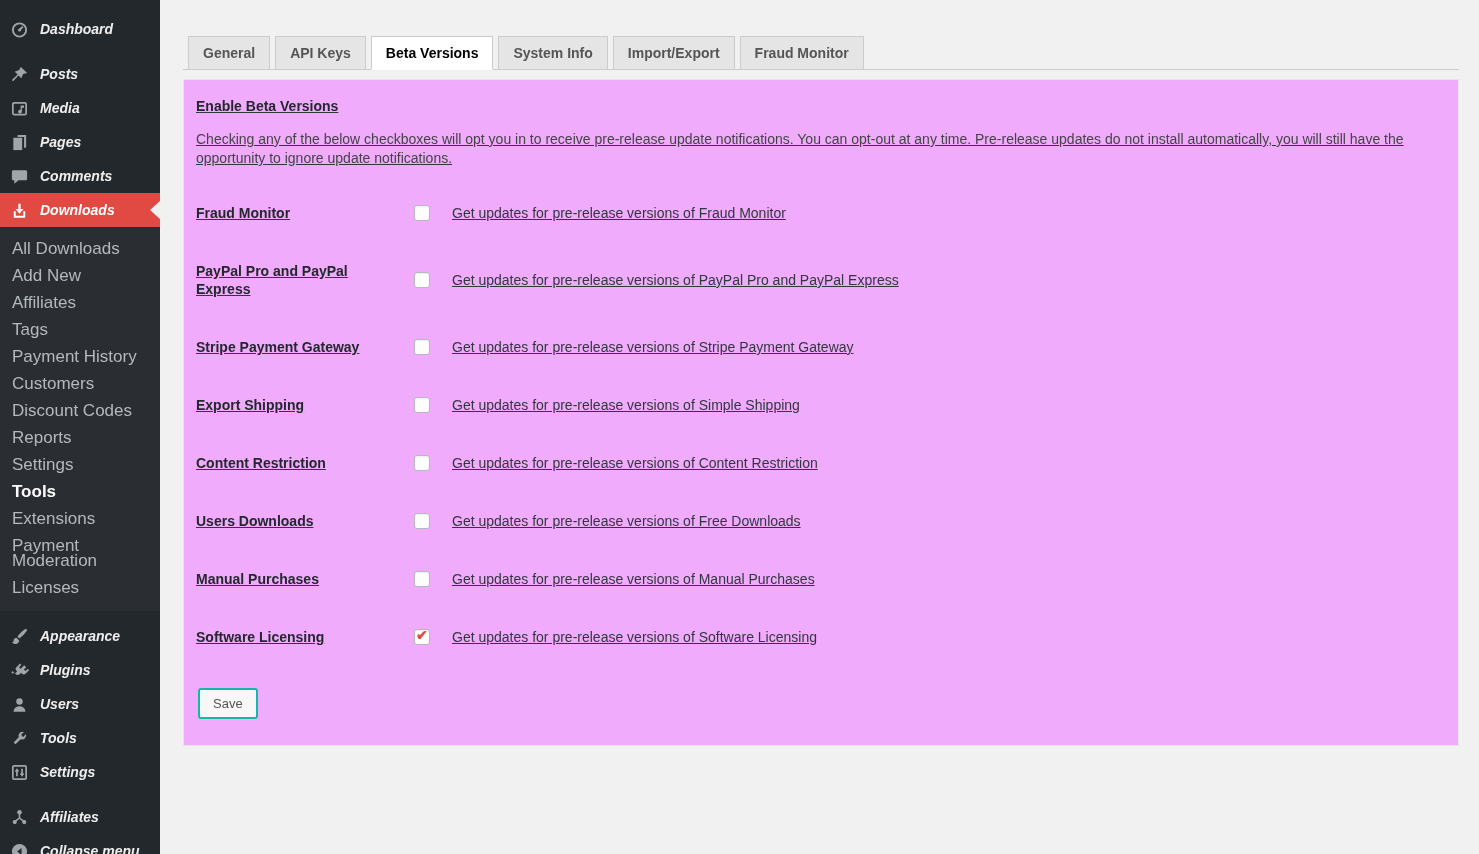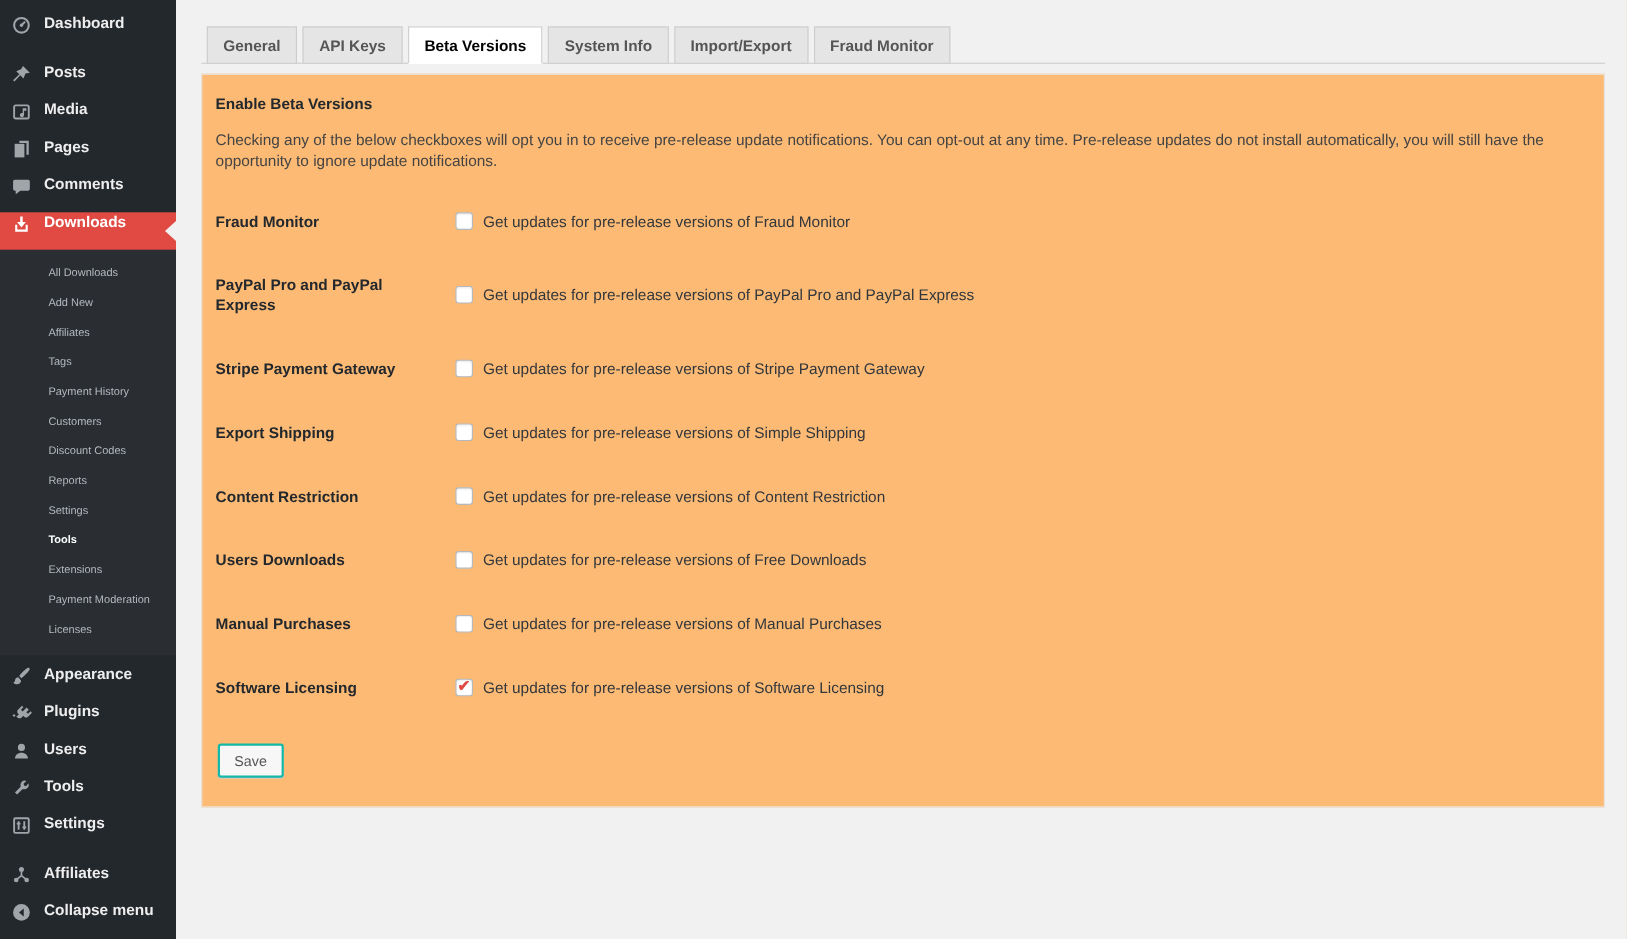--- a/index.html
+++ b/index.html
@@ -10,96 +10,97 @@
     color: #32373c;
   }
 
   
   .sidebar {
     position: absolute; left: 0; top: 0; bottom: 0;
     width: 160px; background: #23282d;
     padding-top: 12px;
   }
   .menu-item {
-    display: flex; align-items: flex-start; gap: 10px;
+    display: flex; align-items: center; gap: 10px;
     height: 34px; padding: 0 8px;
     font-size: 14px; font-weight: 600; color: #eeeeee;
-    cursor: pointer; position: relative;
+    cursor: pointer; position: relative; font-style: italic;
   }
   .menu-item .icon {
     width: 22px; height: 20px; flex: none;
     display: flex; align-items: center; justify-content: center;
     color: #a0a5aa;
   }
   .menu-item .icon svg { width: 19px; height: 19px; }
   .menu-item.active { background: #e04a42; color: #fff; }
   .menu-item.active .icon { color: #fff; }
   .menu-item.active::after {
     content: ""; position: absolute; right: 0; top: 50%; margin-top: -9px;
     width: 0; height: 0;
     border-top: 9px solid transparent;
     border-bottom: 9px solid transparent;
     border-right: 10px solid #f1f1f1;
   }
   .menu-sep { height: 11px; }
   .submenu { background: #2a2e33; padding: 8px 0 10px; }
   .submenu-item {
-    padding: 6px 12px; font-size: 10px; color: #b4b9be;
-    cursor: pointer; line-height: 15px; margin-left: 32px;
+    padding: 6px 12px; font-size: 17px; color: #b4b9be;
+    cursor: pointer; line-height: 15px;
   }
   .submenu-item.current { color: #ffffff; font-weight: bold; }
 
   
   .content { margin-left: 160px; padding: 20px 20px 0 23px; }
 
   .nav-tab-wrapper {
     display: flex; border-bottom: 1px solid #ccc; padding-left: 5px;
   }
   .nav-tab {
     display: inline-block;
     border: 1px solid #ccc;
     background: #e5e5e5;
     color: #555;
     font-size: 14px; font-weight: 600;
     padding: 8px 14px 7px;
-    margin: 4px 5px -1px 0;
+    margin: 16px 5px -1px 0;
     line-height: 17px;
     cursor: pointer;
     white-space: nowrap;
   }
   .nav-tab.active {
     background: #fff; color: #000; font-weight: 700;
     border-bottom: 1px solid #fff;
     position: relative; z-index: 2;
   }
 
   .panel {
-    background: #fdba74;
+    background: #f0abfc;
     border: 1px solid #e5e5e5;
     margin-top: 9px;
     padding: 16px 20px 26px 12px;
     min-height: 620px;
+    text-decoration: underline;
   }
   .panel h2 { font-size: 14px; font-weight: 700; color: #23282d; margin: 2px 0 0; }
   .panel .desc {
     font-size: 14px; color: #444; line-height: 19px;
     margin: 16px 0 0; max-width: 1215px;
   }
 
   table.form-table { border-collapse: collapse; margin-top: 16px; width: 100%; }
   table.form-table th {
     width: 208px; text-align: left; vertical-align: top;
     font-size: 14px; font-weight: 700; color: #23282d;
     padding: 20px 10px 20px 0; line-height: 18px;
   }
   table.form-table td {
     font-size: 14px; color: #32373c;
     padding: 15px 10px; vertical-align: middle;
   }
-  .cb-row { display: flex; align-items: center; gap: 9px; cursor: pointer; }
+  .cb-row { display: flex; align-items: center; gap: 22px; cursor: pointer; }
   input[type="checkbox"] {
     appearance: none; -webkit-appearance: none;
     width: 16px; height: 16px; flex: none;
     background: #fff; border: 1px solid #b4b9be; border-radius: 3px;
     margin: 0; position: relative; cursor: pointer;
     box-shadow: inset 0 1px 2px rgba(0,0,0,.08);
   }
   input[type="checkbox"]:checked::before {
     content: "\2714";
     position: absolute; top: -3px; left: 1px;

